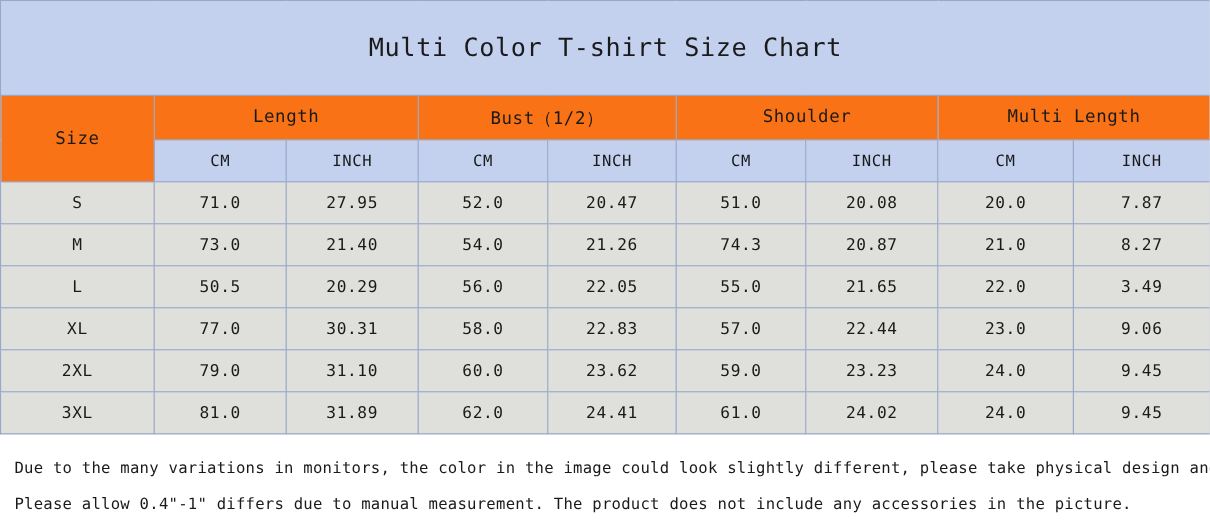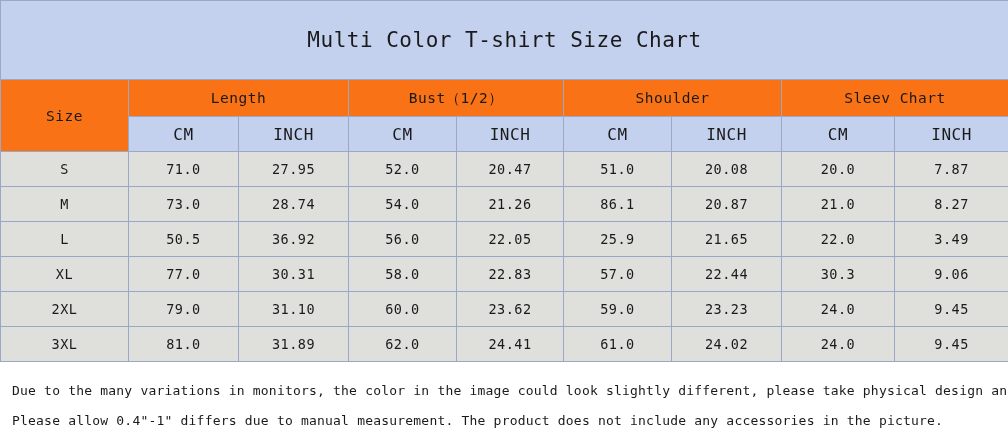--- a/index.html
+++ b/index.html
@@ -46,21 +46,21 @@
     height: 34px;
     font-size: 14.5px;
   }
   .size-head {
     background: #c3d0ee;
     font-size: 14.5px;
   }
   .unit-row td {
     background: #c3d0ee;
     height: 32px;
-    font-size: 16px;
+    font-size: 13px;
     margin-left: 24px;
   }
   .data-row td {
     background: #dfdfdc;
     height: 32px;
     font-size: 13.5px;
   }
   .notes {
     padding: 14px 12px 0 12px;
     box-sizing: border-box;
@@ -92,21 +92,21 @@
     </colgroup>
     <tbody>
       <tr>
         <td class="title-cell" colspan="9">Multi Color T-shirt Size Chart</td>
       </tr>
       <tr class="head-row">
         <td class="size-head" rowspan="2">Size</td>
         <td colspan="2">Length</td>
         <td colspan="2">Bust（1/2）</td>
         <td colspan="2">Shoulder</td>
-        <td colspan="2">Sleev Chart</td>
+        <td colspan="2">Multi Length</td>
       </tr>
       <tr class="unit-row">
         <td>CM</td>
         <td>INCH</td>
         <td>CM</td>
         <td>INCH</td>
         <td>CM</td>
         <td>INCH</td>
         <td>CM</td>
         <td>INCH</td>
@@ -119,48 +119,48 @@
         <td>52.0</td>
         <td>20.47</td>
         <td>51.0</td>
         <td>20.08</td>
         <td>20.0</td>
         <td>7.87</td>
       </tr>
       <tr class="data-row">
         <td>M</td>
         <td>73.0</td>
-        <td>28.74</td>
+        <td>21.40</td>
         <td>54.0</td>
         <td>21.26</td>
-        <td>86.1</td>
+        <td>74.3</td>
         <td>20.87</td>
         <td>21.0</td>
         <td>8.27</td>
       </tr>
       <tr class="data-row">
         <td>L</td>
         <td>50.5</td>
-        <td>36.92</td>
+        <td>20.29</td>
         <td>56.0</td>
         <td>22.05</td>
-        <td>25.9</td>
+        <td>55.0</td>
         <td>21.65</td>
         <td>22.0</td>
         <td>3.49</td>
       </tr>
       <tr class="data-row">
         <td>XL</td>
         <td>77.0</td>
         <td>30.31</td>
         <td>58.0</td>
         <td>22.83</td>
         <td>57.0</td>
         <td>22.44</td>
-        <td>30.3</td>
+        <td>23.0</td>
         <td>9.06</td>
       </tr>
       <tr class="data-row">
         <td>2XL</td>
         <td>79.0</td>
         <td>31.10</td>
         <td>60.0</td>
         <td>23.62</td>
         <td>59.0</td>
         <td>23.23</td>

